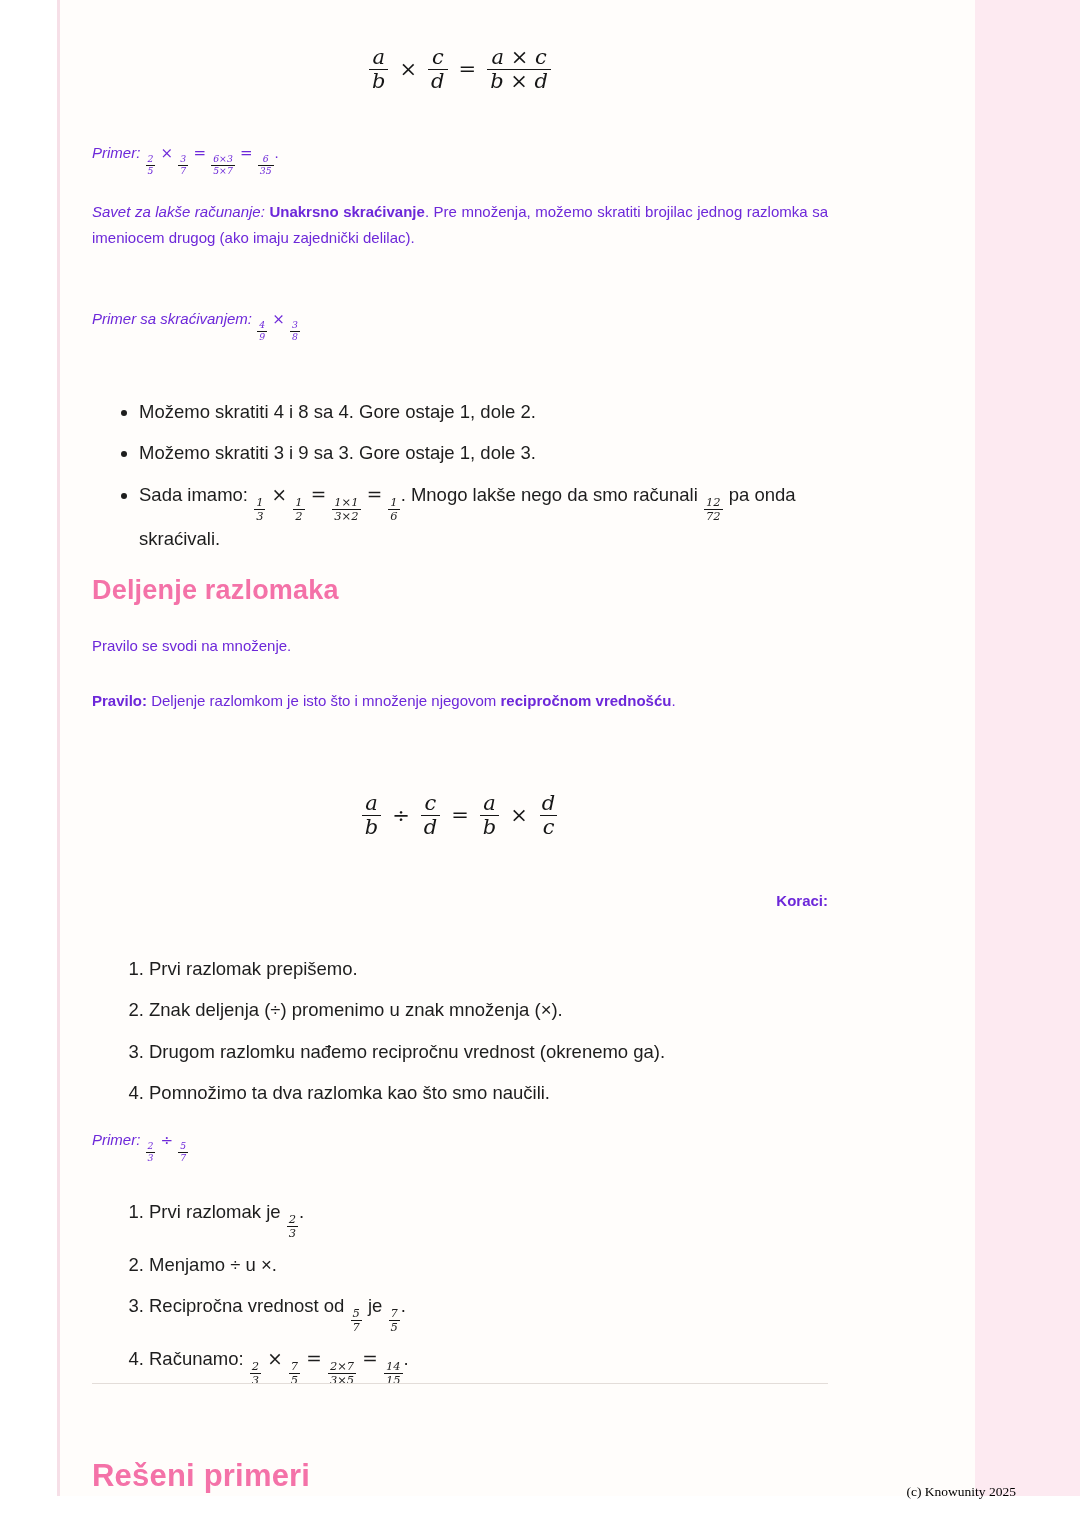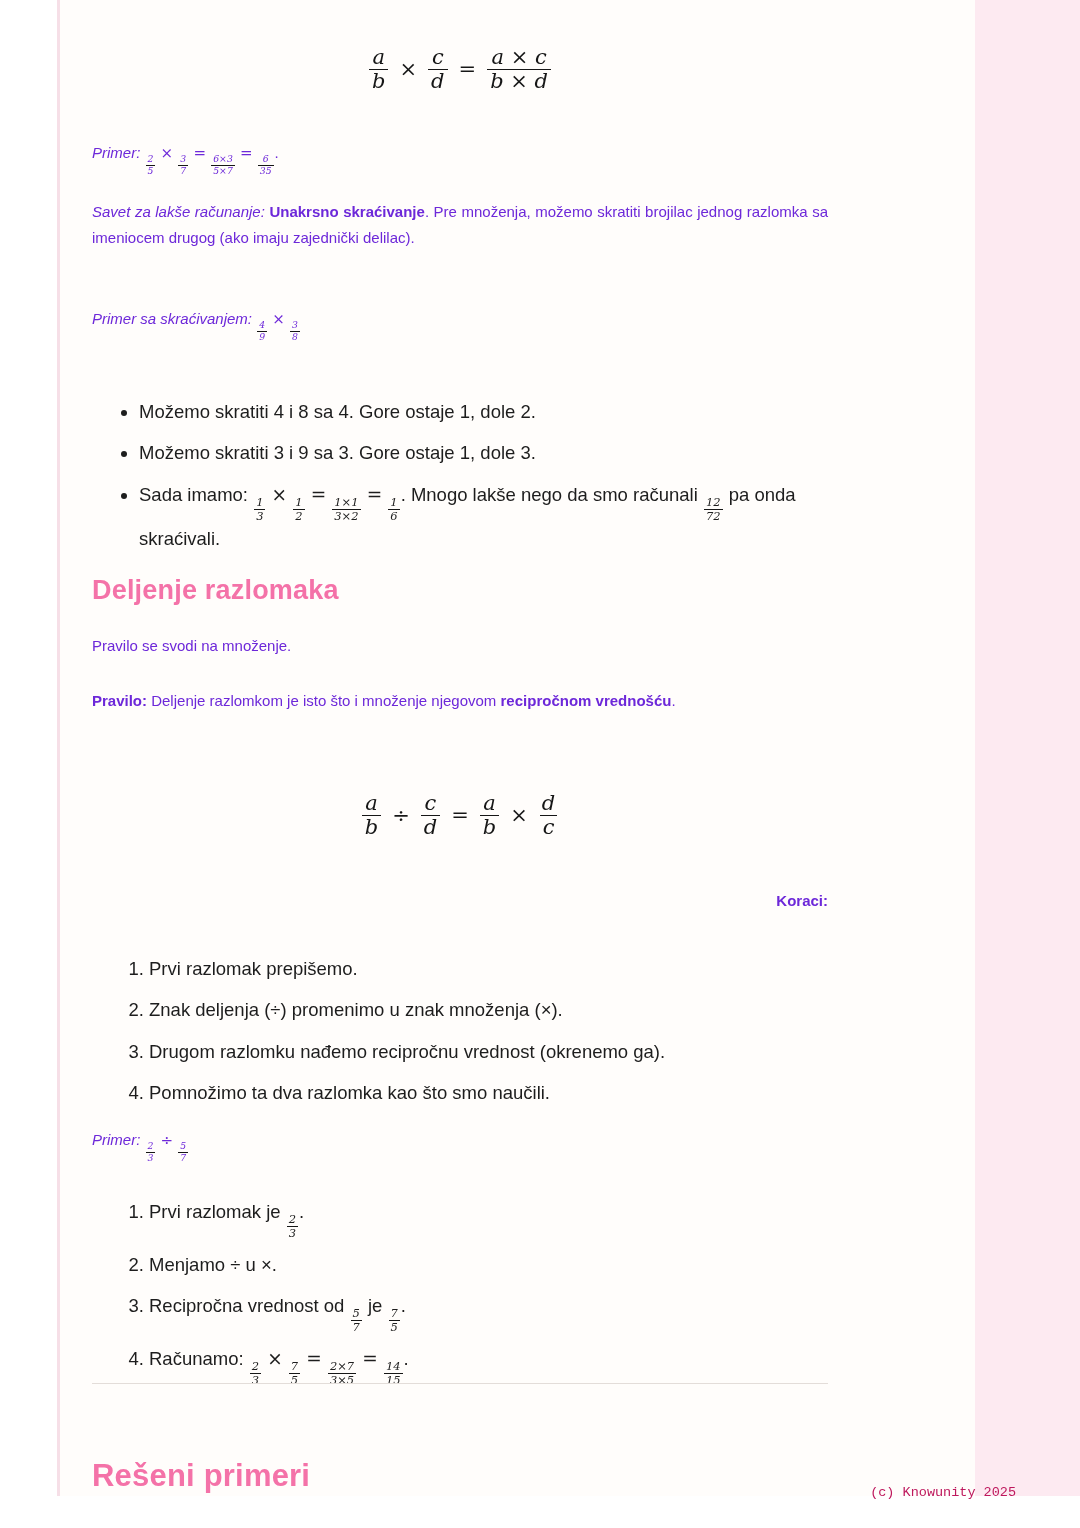--- a/index.html
+++ b/index.html
@@ -131,22 +131,22 @@
     border: none;
     border-top: 1px solid #e3ddd9;
     margin: 0;
   }
 
   .watermark {
     position: absolute;
     right: 64px;
     bottom: 28px;
     font-size: 13.5px;
-    color: #be185d;
-    font-family: Liberation Mono, monospace;
+    color: #000000;
+    font-family: Liberation Serif, serif;
   }
 
   .blk { position: absolute; left: 0; width: 736px; }
 </style>
 </head>
 <body>
 
 <div class="page"></div>
 <div class="page-left-border"></div>
 <div class="page-right-strip"></div>

